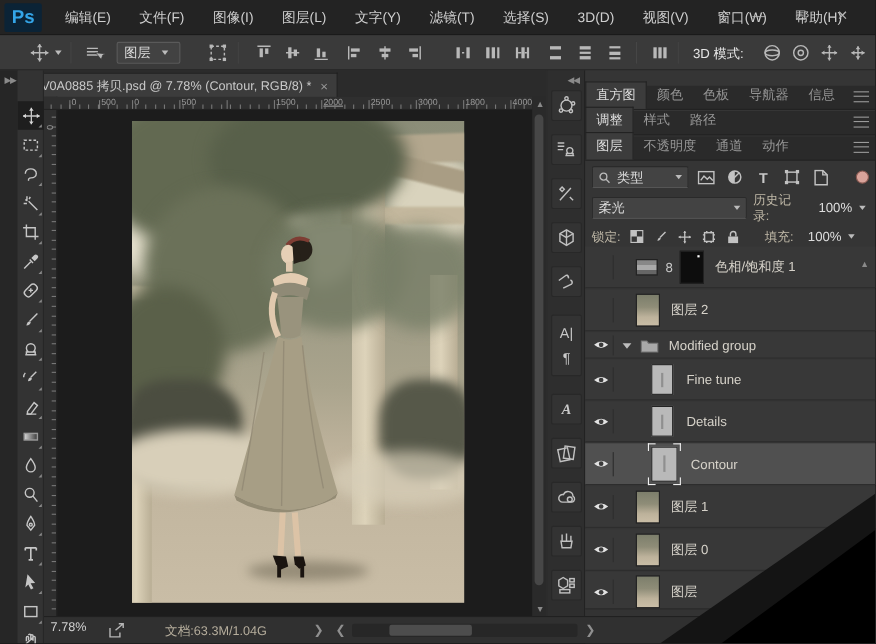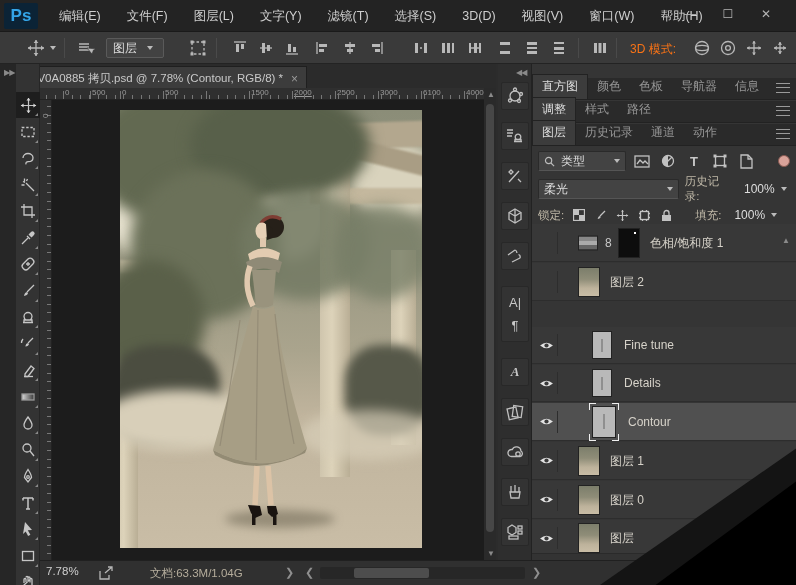--- a/index.html
+++ b/index.html
@@ -13,21 +13,21 @@
   .menubar { position:absolute; left:0; top:0; width:796px; height:32px; background:#232323; border-bottom:1px solid #1a1a1a; display:flex; align-items:center; }
   .ps-logo { width:34px; height:26px; margin:0 8px 0 4px; background:#0b2336; color:#34a5e8; font-weight:bold; font-size:17px; display:flex; align-items:center; justify-content:center; border-radius:2px; }
   .menu-item { padding:0 13px; height:32px; line-height:32px; color:#cfcfcf; font-size:12.5px; }
   .win-controls { position:absolute; right:18px; top:4px; display:flex; gap:14px; }
   .win-btn { width:24px; height:20px; display:flex; align-items:center; justify-content:center; color:#b5b5b5; font-size:12px; }
   
   .optionsbar { position:absolute; left:0; top:32px; width:796px; height:32px; background:#3a3a3a; border-bottom:1px solid #232323; }
   .opt-icon { position:absolute; top:4px; width:24px; height:24px; display:flex; align-items:center; justify-content:center; }
   .opt-sep { position:absolute; top:6px; width:1px; height:20px; background:#2a2a2a; border-right:1px solid #4a4a4a; }
   .opt-dd { position:absolute; top:6px; height:20px; background:#424242; border:1px solid #5a5a5a; border-radius:2px; display:flex; align-items:center; padding:0 6px; gap:10px; color:#ddd; }
-  .mode-label { position:absolute; top:9px; color:#f97316; font-size:12px; }
+  .mode-label { position:absolute; top:9px; color:#e5e5e5; font-size:12px; }
   .chev { width:0; height:0; border-left:3.5px solid transparent; border-right:3.5px solid transparent; border-top:4px solid #bbb; display:inline-block; }
   .bars-icon svg, .opt-icon svg { stroke:#b8b8b8; fill:none; stroke-width:1.3; }
   
   .tabbar { position:absolute; left:16px; top:64px; width:480px; height:26px; background:#2b2b2b; }
   .doc-tab { position:absolute; left:6px; top:2px; height:24px; background:#3c3c3c; border:1px solid #1f1f1f; border-bottom:none; display:flex; align-items:center; padding:0 8px; gap:8px; color:#c9c9c9; font-size:11.5px; }
   .tab-close { color:#9a9a9a; font-size:12px; }
   
   .tool-gutter { position:absolute; left:0; top:64px; width:16px; height:521px; background:#262626; }
   .toolbar { position:absolute; left:16px; top:64px; width:24px; height:521px; background:#333333; border-right:1px solid #262626; }
   .collapse-arrows { position:absolute; color:#8a8a8a; font-size:8px; letter-spacing:-1px; }
@@ -111,20 +111,21 @@
 <body>
 
 <div id="app">
 
   <div class="menubar">
     <div class="ps-logo">
         <span>Ps</span>
       </div>
     <div class="menu-item">编辑(E)</div>
     <div class="menu-item">文件(F)</div>
+    <div class="menu-item">图像(I)</div>
     <div class="menu-item">图层(L)</div>
     <div class="menu-item">文字(Y)</div>
     <div class="menu-item">滤镜(T)</div>
     <div class="menu-item">选择(S)</div>
     <div class="menu-item">3D(D)</div>
     <div class="menu-item">视图(V)</div>
     <div class="menu-item">窗口(W)</div>
     <div class="menu-item">帮助(H)</div>
     <div class="win-controls">
       <div class="win-btn">—</div>
@@ -440,21 +441,21 @@
       <span class="lab" style="left: 168px; margin-top: 40px;">1000</span>
       <span class="tick" style="left: 166px; height: 8px;"></span>
       <span class="lab" style="left: 211px;">1500</span>
       <span class="tick" style="left: 209px; height: 8px;"></span>
       <span class="lab" style="left: 254px; text-decoration: underline;">2000</span>
       <span class="tick" style="left: 252px; height: 8px;"></span>
       <span class="lab" style="left: 297px;">2500</span>
       <span class="tick" style="left: 295px; height: 8px;"></span>
       <span class="lab" style="left: 340px;">3000</span>
       <span class="tick" style="left: 338px; height: 8px;"></span>
-      <span class="lab" style="left: 383px;">6100</span>
+      <span class="lab" style="left: 383px;">1800</span>
       <span class="tick" style="left: 381px; height: 8px;"></span>
       <span class="lab" style="left: 426px;">4000</span>
       <span class="tick" style="left: 424px; height: 8px;"></span>
       <span class="tick" style="left: 6px;"></span>
       <span class="tick" style="left: 14.6px;"></span>
       <span class="tick" style="left: 23.2px;"></span>
       <span class="tick" style="left: 31.8px;"></span>
       <span class="tick" style="left: 40.4px;"></span>
       <span class="tick" style="left: 49px;"></span>
       <span class="tick" style="left: 57.6px;"></span>
@@ -700,21 +701,21 @@
 
     <div class="ptab-row" style="top:37px">
       <div class="ptab active">调整</div>
       <div class="ptab">样式</div>
       <div class="ptab">路径</div>
       <div class="pmenu"></div>
     </div>
 
     <div class="ptab-row" style="top:60px">
       <div class="ptab active">图层</div>
-      <div class="ptab">历史记录</div>
+      <div class="ptab">不透明度</div>
       <div class="ptab">通道</div>
       <div class="ptab">动作</div>
       <div class="pmenu"></div>
     </div>
 
     <div class="ctl-row" style="top:83px;height:28px;padding:0 6px;gap:6px">
       <div class="field" style="width:88px">
         <svg width="11" height="11" viewBox="0 0 12 12">
             <circle cx="5" cy="5" r="3.4" stroke="#bbb" fill="none" stroke-width="1.3"></circle>
             <path d="M7.6 7.6L11 11" stroke="#bbb" stroke-width="1.3"></path>
@@ -818,20 +819,33 @@
         <span class="lname" style="left:118px">色相/饱和度 1</span>
         <div class="scroll-arrow" style="right:6px;top:12px">▲</div>
       </div>
 
       <div class="lrow" style="top:39px;height:38px">
         <div class="eye-cell"></div>
         <div class="lthumb" style="left:46px"></div>
         <span class="lname" style="left:78px">图层 2</span>
       </div>
 
+      <div class="lrow" style="top:78px;height:24px">
+        <div class="eye-cell" style="height:18px">
+          <svg class="eye-svg" width="15" height="11" viewBox="0 0 16 12">
+              <path d="M1 6 Q8 0 15 6 Q8 12 1 6 Z"></path>
+              <circle cx="8" cy="6" r="2.3" fill="#3a3a3a"></circle>
+            </svg>
+        </div>
+        <span class="grp-chev" style="position:absolute;left:34px;top:10px"></span>
+        <svg style="position:absolute;left:50px;top:5px" width="17" height="14" viewBox="0 0 17 14">
+            <path d="M1 3h5l1.5 2H16v8H1z" fill="#a9a9a9" stroke="#777" stroke-width="1"></path>
+          </svg>
+        <span class="lname" style="left:76px">Modified group</span>
+      </div>
 
       <div class="lrow" style="top:103px;height:37px">
         <div class="eye-cell">
           <svg class="eye-svg" width="15" height="11" viewBox="0 0 16 12">
               <path d="M1 6 Q8 0 15 6 Q8 12 1 6 Z"></path>
               <circle cx="8" cy="6" r="2.3" fill="#3a3a3a"></circle>
             </svg>
         </div>
         <div class="lthumb gray" style="left:60px"></div>
         <span class="lname" style="left:92px">Fine tune</span>

